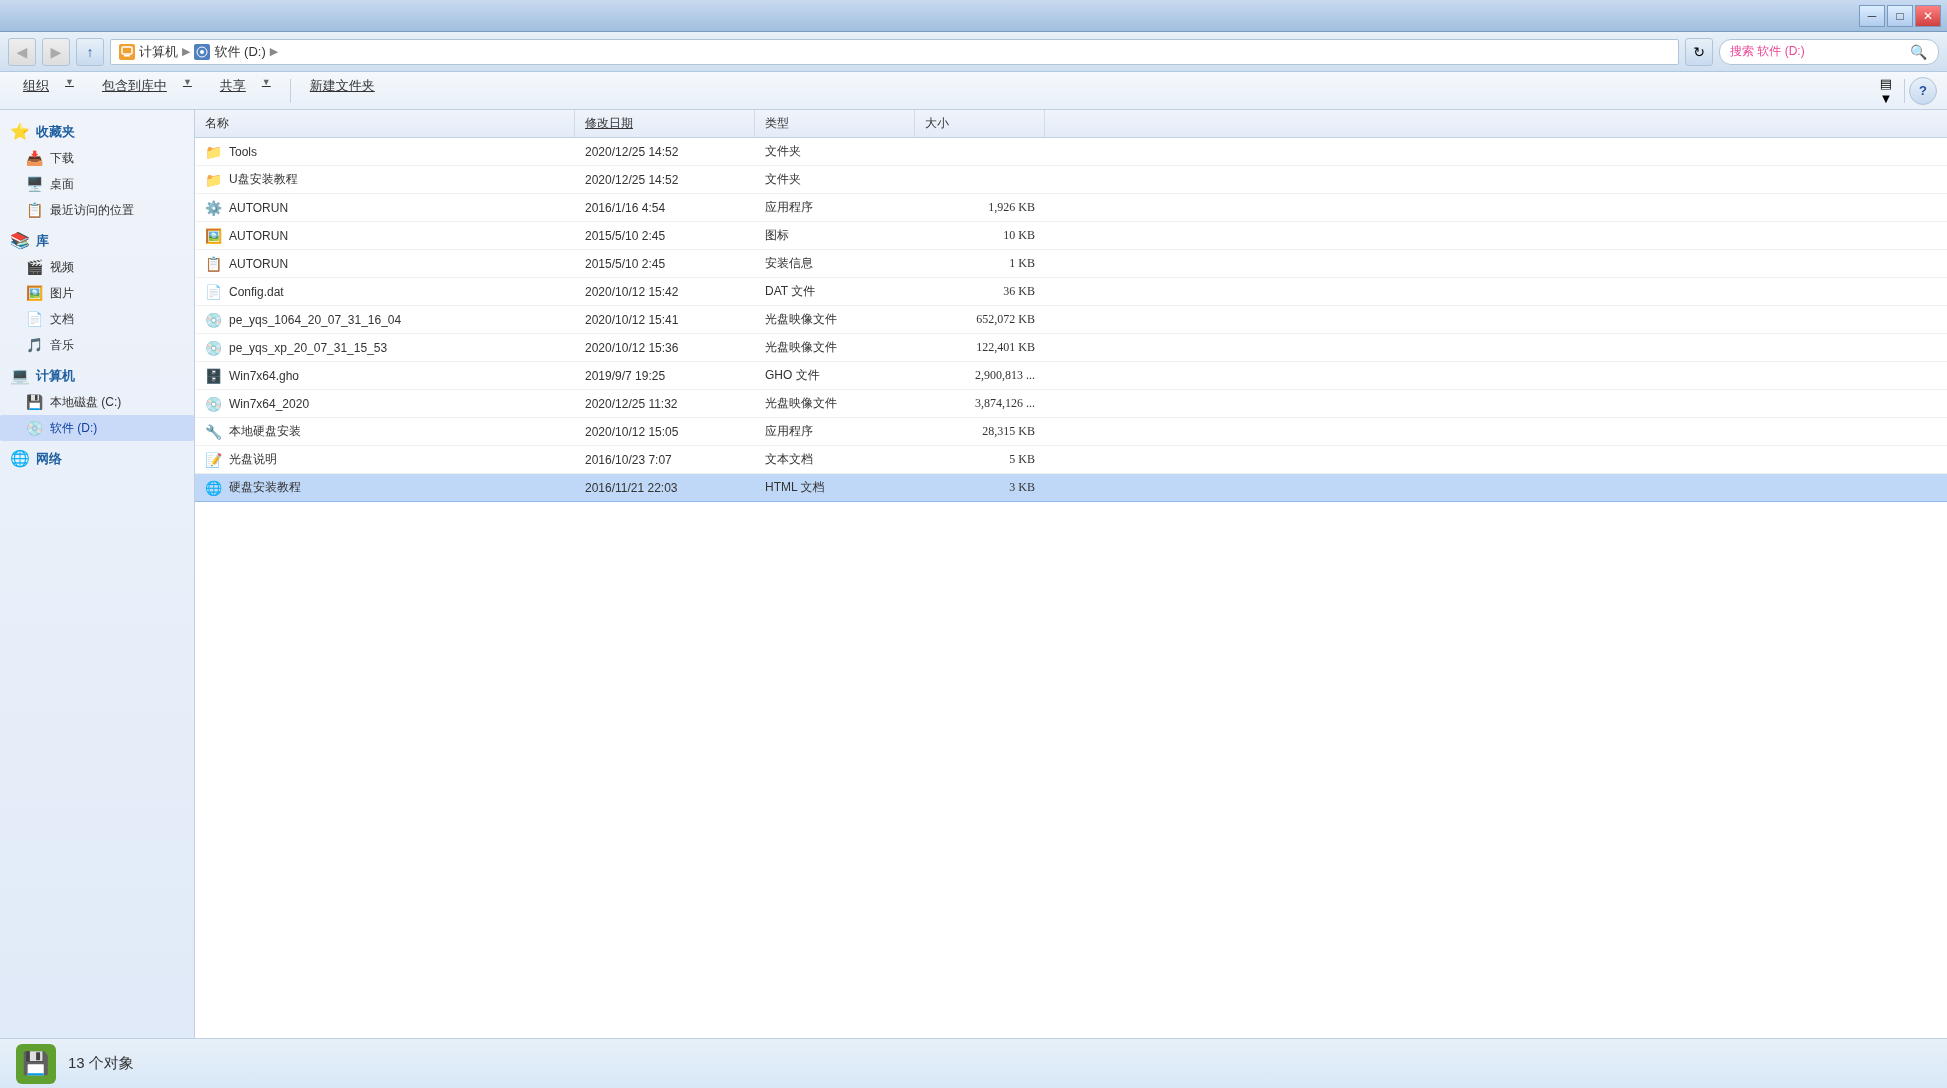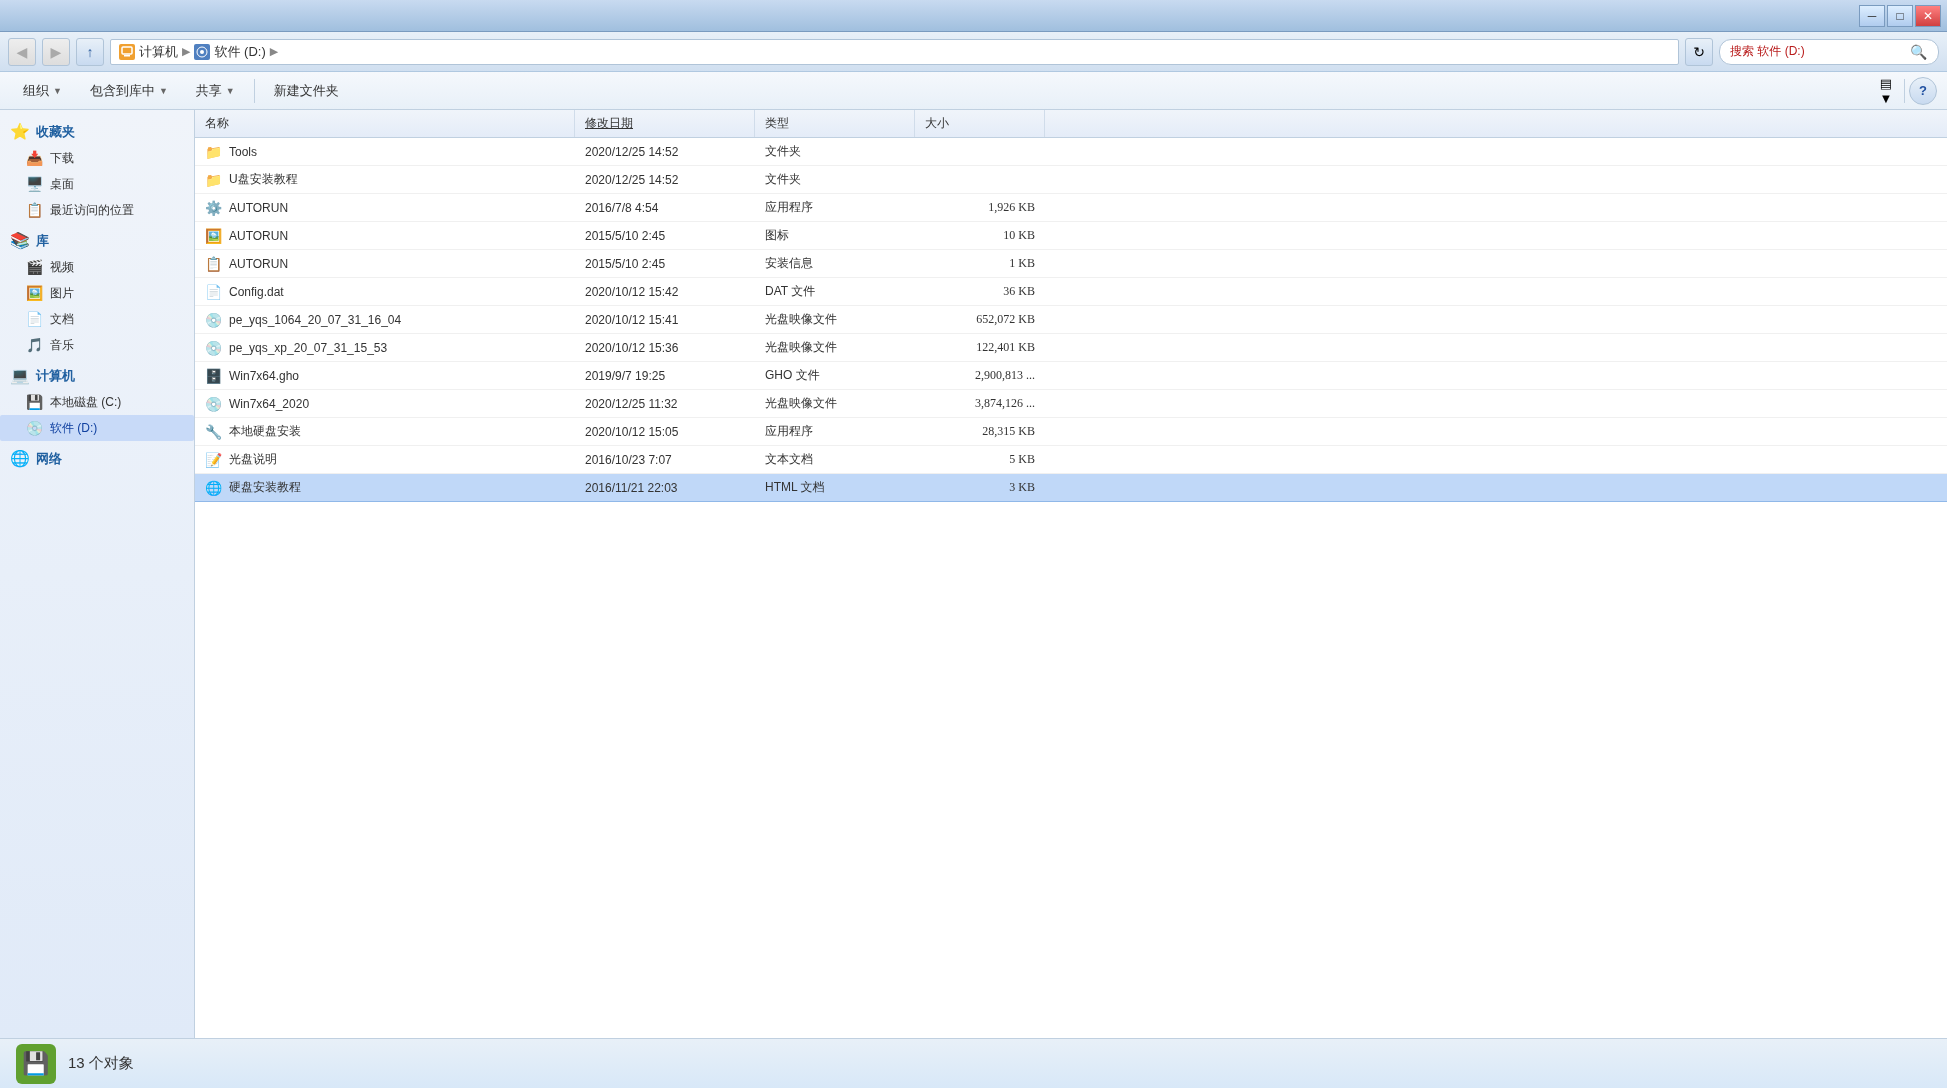--- a/index.html
+++ b/index.html
@@ -139,24 +139,25 @@
       gap: 2px;
     }
     .toolbar-btn {
       height: 30px;
       padding: 0 12px;
       border: 1px solid transparent;
       background: transparent;
       border-radius: 3px;
       cursor: pointer;
       display: flex;
-      align-items: center;
-      gap: 4px;
+      align-items: flex-start;
+      gap: 16px;
       font-size: 13px;
       color: #333;
+      text-decoration: underline;
     }
     .toolbar-btn .arrow {
       font-size: 9px;
       color: #666;
     }
     .toolbar-divider {
       width: 1px;
       height: 24px;
       background: #c0d0e0;
       margin: 0 4px;
@@ -384,21 +385,21 @@
       <svg width="12" height="12" viewBox="0 0 12 12">
           <circle cx="6" cy="6" r="5" fill="none" stroke="#fff" stroke-width="1"></circle>
           <circle cx="6" cy="6" r="2" fill="#fff"></circle>
         </svg>
     </span>
     <span>软件 (D:)</span>
     <span class="path-separator">▶</span>
   </div>
   <button class="refresh-btn">↻</button>
   <div class="search-box">
-    <span style="flex:1;color:#b91c1c;font-size:12px;">搜索 软件 (D:)</span>
+    <span style="flex:1;color:#ec4899;font-size:12px;">搜索 软件 (D:)</span>
     <span class="search-icon-inner">🔍</span>
   </div>
 </div>
 
 <div class="toolbar">
   <button class="toolbar-btn">
     <span>组织</span>
     <span class="arrow">▼</span>
   </button>
   <button class="toolbar-btn">
@@ -516,21 +517,21 @@
     </div>
     <div class="file-cell date-cell">2020/12/25 14:52</div>
     <div class="file-cell type-cell">文件夹</div>
     <div class="file-cell size-cell"></div>
   </div>
         <div class="file-row">
     <div class="file-cell name-cell">
       <span class="file-icon" style="color:#2060c0">⚙️</span>
       <span>AUTORUN</span>
     </div>
-    <div class="file-cell date-cell">2016/7/8 4:54</div>
+    <div class="file-cell date-cell">2016/1/16 4:54</div>
     <div class="file-cell type-cell">应用程序</div>
     <div class="file-cell size-cell">1,926 KB</div>
   </div>
         <div class="file-row">
     <div class="file-cell name-cell">
       <span class="file-icon" style="color:#c04080">🖼️</span>
       <span>AUTORUN</span>
     </div>
     <div class="file-cell date-cell">2015/5/10 2:45</div>
     <div class="file-cell type-cell">图标</div>

